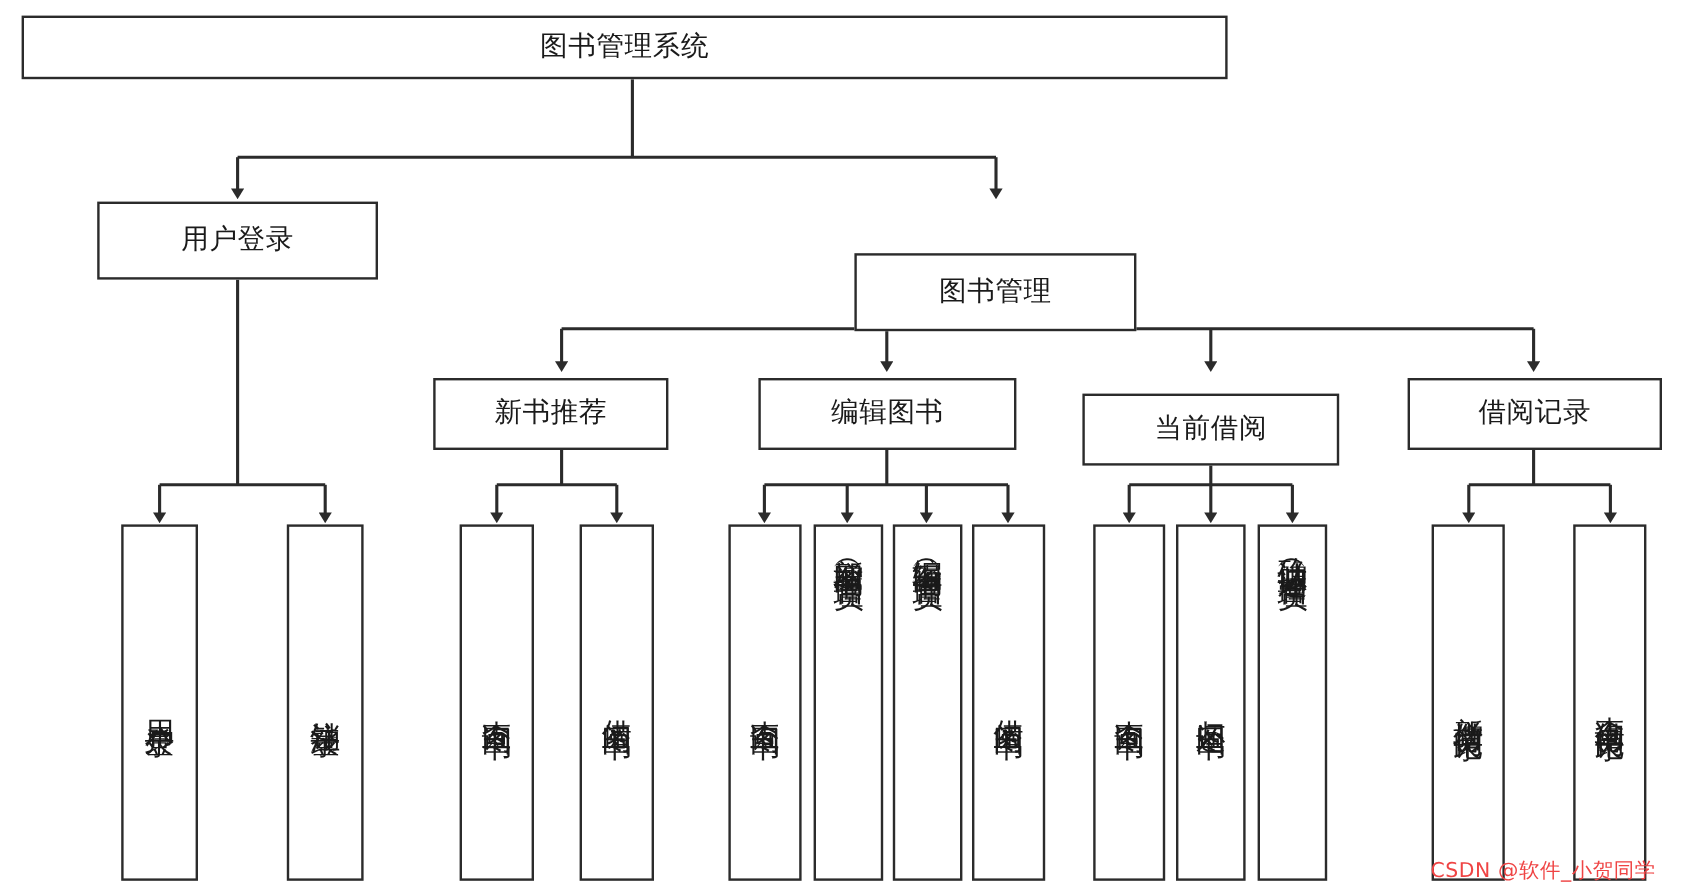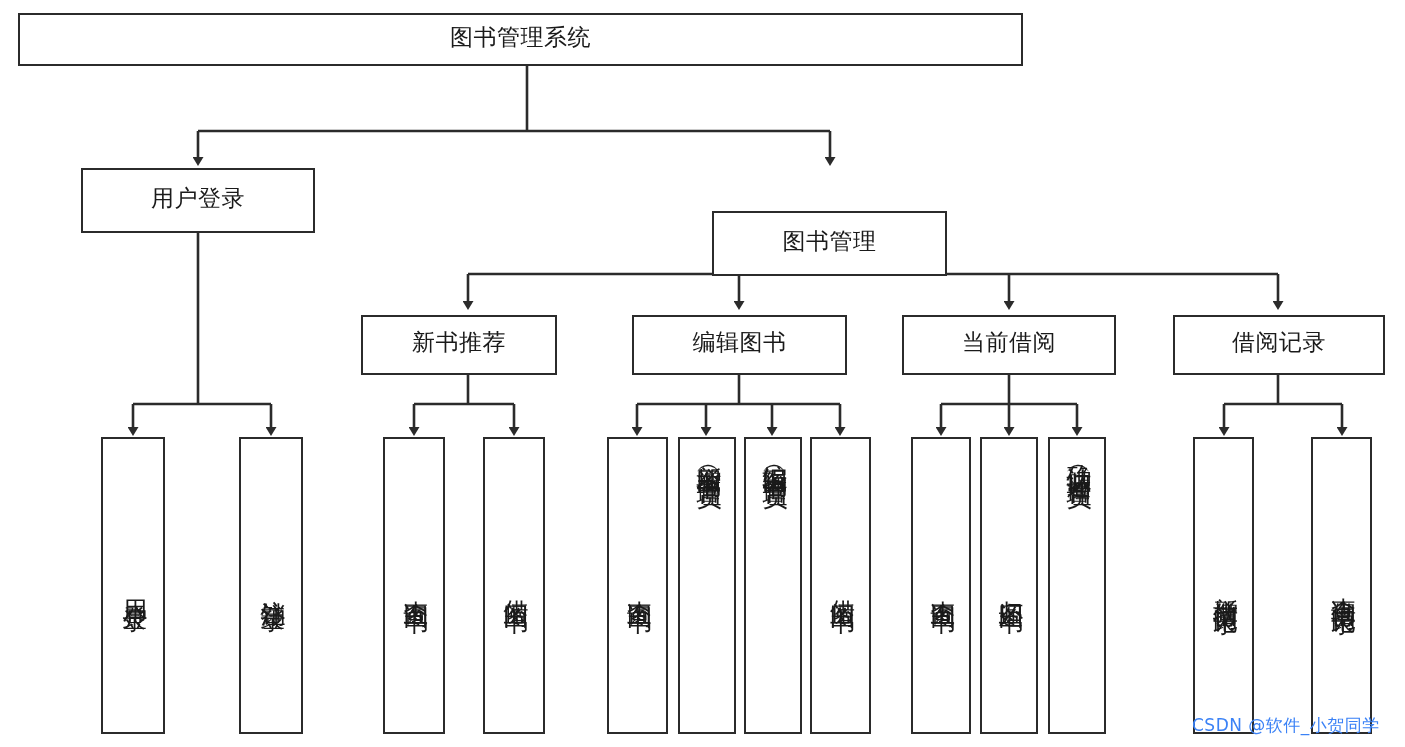--- a/index.html
+++ b/index.html
@@ -32,21 +32,20 @@
     display: flex;
     align-items: center;
     justify-content: center;
     color: #1a1a1a;
     line-height: 1.18;
   }
   .node .label {
     display: block;
     text-align: center;
     white-space: pre-line;
-    font-family: Liberation Mono, monospace;
   }
   .node.horizontal .label {
     font-size: 23px;
     letter-spacing: 0.5px;
   }
   .node.vertical {
     align-items: flex-start;
     padding-top: 6px;
   }
   .node.vertical .label {
@@ -56,21 +55,21 @@
     letter-spacing: 3px;
     line-height: 1;
     text-align: left;
   }
   .node.vertical.centerish {
     align-items: center;
     padding-top: 0;
   }
   #watermark {
     position: absolute;
-    color: #3b82f6;
+    color: #ef4444;
     font-size: 17px;
     white-space: nowrap;
     letter-spacing: 0.5px;
     pointer-events: none;
   }
 </style>
 </head>
 <body>
 
 <div id="diagram-root">
@@ -135,21 +134,21 @@
   <div class="node horizontal" style="left:712px; top:168px; width:235px; height:65px;margin-top:43px;">
     <span class="label">图书管理</span>
   </div>
 
   <div class="node horizontal" style="left:361px; top:315px; width:196px; height:60px;">
     <span class="label">新书推荐</span>
   </div>
   <div class="node horizontal" style="left:632px; top:315px; width:215px; height:60px;">
     <span class="label">编辑图书</span>
   </div>
-  <div class="node horizontal" style="left:902px; top:315px; width:214px; height:60px;">
+  <div class="node horizontal" style="left:902px; top:328px; width:214px; height:60px;">
     <span class="label">当前借阅</span>
   </div>
   <div class="node horizontal" style="left:1173px; top:315px; width:212px; height:60px;">
     <span class="label">借阅记录</span>
   </div>
 
   <div class="node vertical centerish" style="left:101px; top:437px; width:64px; height:297px;">
     <span class="label">用户登录</span>
   </div>
   <div class="node vertical centerish" style="left:239px; top:437px; width:64px; height:297px;">

